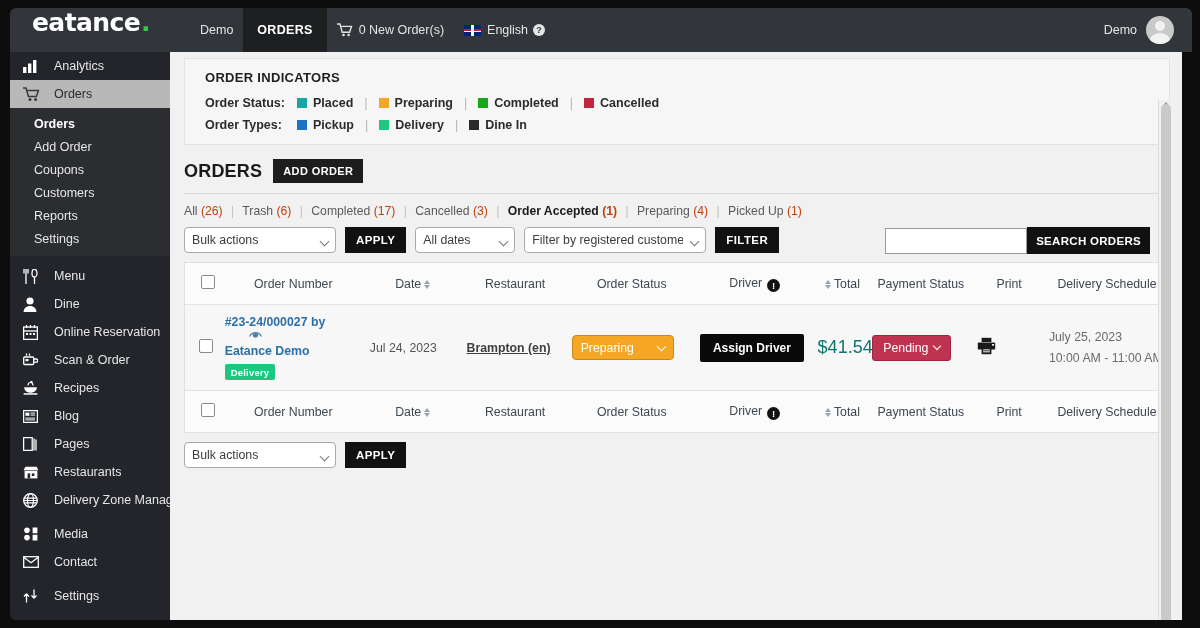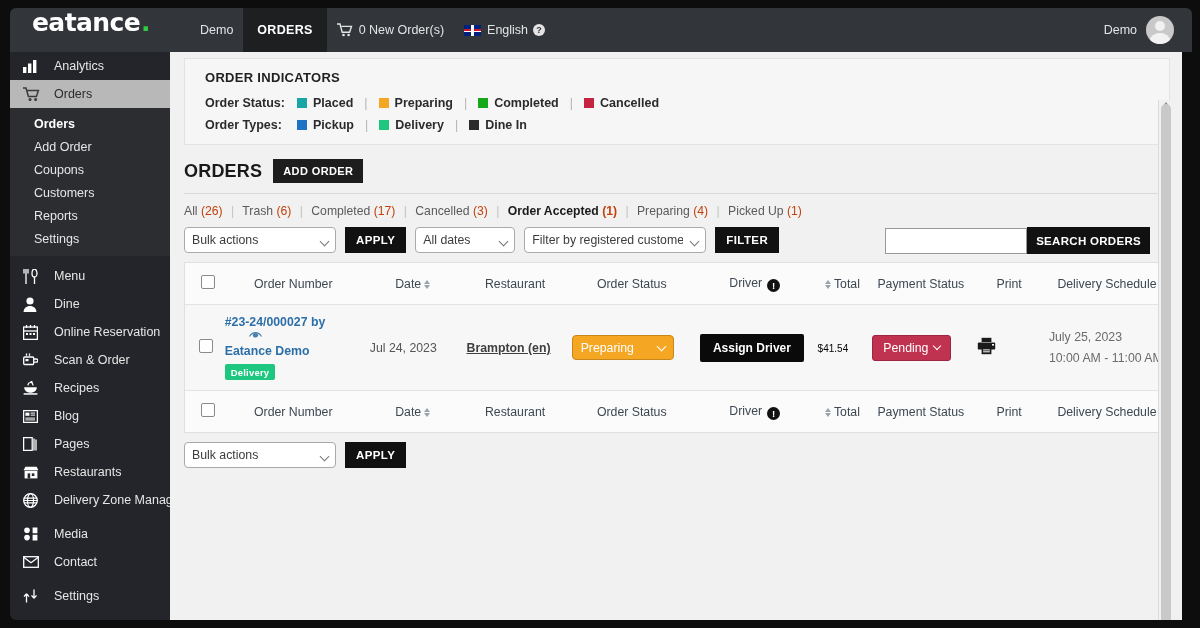--- a/index.html
+++ b/index.html
@@ -419,21 +419,21 @@
     border-radius: 3px;
     font-size: 12.3px;
     padding: 5px 10px;
     cursor:pointer;
   }
   .pay-chev {
     width:6px;height:6px;
     border-right:1.5px solid #fff; border-bottom:1.5px solid #fff;
     transform: rotate(45deg); margin-top:-3px;
   }
-  .total-val { color:#000000; font-size:10px; }
+  .total-val { color:#0f766e; font-size:18px; }
   .sched { color:#6b6b6b; font-size:12.3px; line-height: 21px; }
 
   
   .bottom-bulk {
     padding: 9px 0 0 14px;
     display:flex; align-items:center; gap: 9px;
   }
 </style>
 </head>
 <body>

